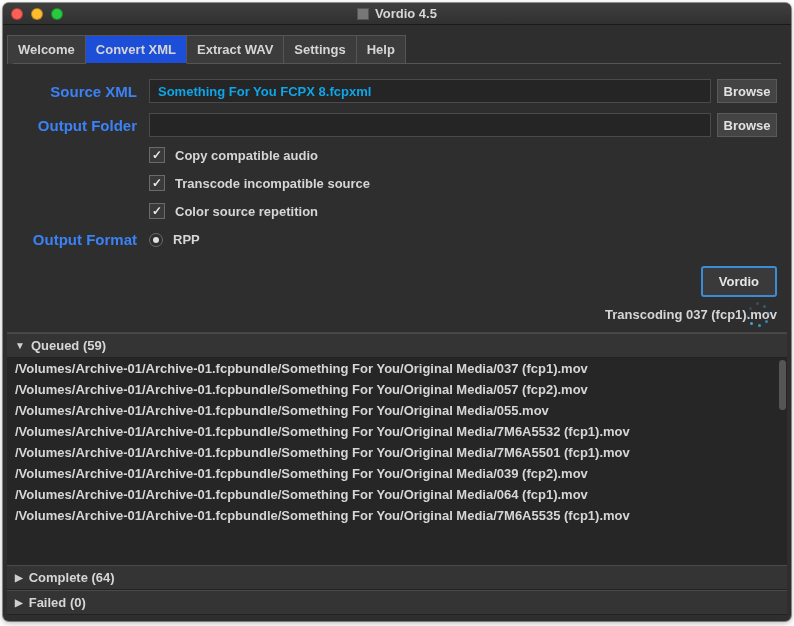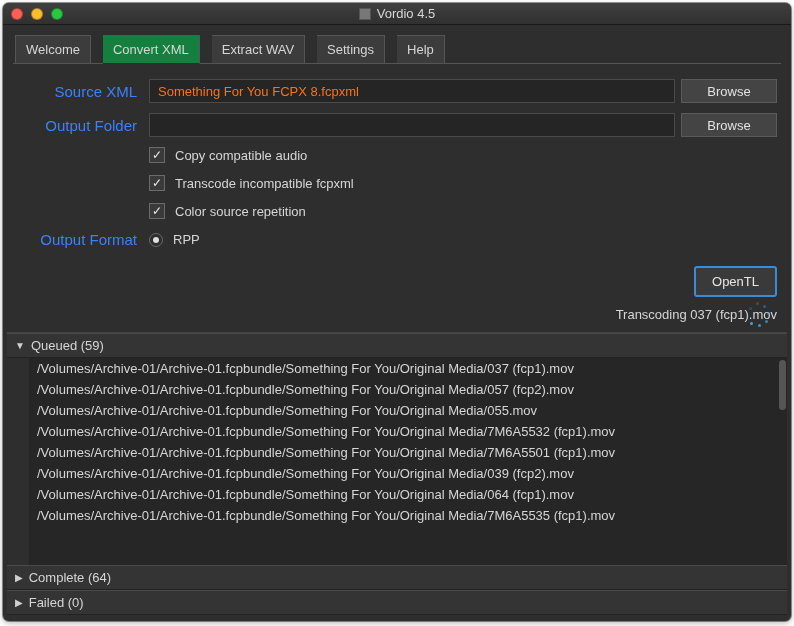--- a/index.html
+++ b/index.html
@@ -1,49 +1,49 @@
 <!DOCTYPE html>
 <html><head>
 <meta charset="utf-8">
 <style>
 * { box-sizing: border-box; margin: 0; padding: 0; font-family: -apple-system, "Helvetica Neue", Arial, sans-serif; }
 body { background: #fff; width: 794px; height: 626px; overflow: hidden; }
-.window { width: 788px; height: 618px; margin: 3px; border-radius: 6px; background: #2e2e2e; box-shadow: 0 0 0 1px rgba(0,0,0,0.4), 0 2px 6px rgba(0,0,0,0.3); display: flex; flex-direction: column; overflow: hidden; }
+.window { width: 788px; height: 618px; margin: 3px; border-radius: 6px; background: #2e2e2e; box-shadow: 0 0 0 1px rgba(0,0,0,0.4), 0 2px 6px rgba(0,0,0,0.3); display: flex; flex-direction: column; overflow: hidden; font-weight: bold; }
 .titlebar { height: 22px; background: linear-gradient(#3f3f3f, #303030); display: flex; align-items: center; padding: 0 8px; border-bottom: 1px solid #1a1a1a; position: relative; }
 .traffic { display: flex; gap: 8px; }
 .dot { width: 12px; height: 12px; border-radius: 50%; border: 0.5px solid rgba(0,0,0,0.3); }
 .dot.red { background: #ff5f57; }
 .dot.yellow { background: #ffbd2e; }
 .dot.green { background: #28c940; }
 .title-center { position: absolute; left: 0; right: 0; text-align: center; font-size: 13px; color: #d6d6d6; display: flex; justify-content: center; align-items: center; gap: 6px; pointer-events: none; }
 .app-icon { width: 12px; height: 12px; background: #777; border: 1px solid #555; display: inline-block; }
-.tabbar { display: flex; padding: 10px 10px 0 12px; gap: 12px; }
+.tabbar { display: flex; padding: 10px 10px 0 4px; gap: 0; }
 .tab { padding: 6px 10px; font-size: 13px; color: #d6d6d6; background: #3c3c3c; border: 1px solid #555; border-bottom: none; cursor: pointer; }
 .tab + .tab { border-left: none; }
-.tab.active { background: #15803d; border-bottom: 1px solid #2e2e2e; position: relative; z-index: 2; }
+.tab.active { background: #1d4ed8; border-bottom: 1px solid #2e2e2e; position: relative; z-index: 2; }
 .tab-under { height: 1px; background: #555; margin: 0 10px; position: relative; top: -1px; }
 .form { padding: 14px 14px 6px 14px; }
 .row { display: flex; align-items: center; margin-bottom: 10px; }
 .row-label { width: 132px; text-align: right; padding-right: 12px; font-size: 15px; color: #3b82f6; }
-.row-input { flex: 1; height: 24px; background: #252525; border: 1px solid #4a4a4a; color: #f97316; font-size: 13px; padding: 0 8px; display: flex; align-items: center; }
-.row-btn { width: 96px; height: 24px; margin-left: 6px; background: #444; border: 1px solid #5a5a5a; color: #e2e2e2; font-size: 13px; cursor: pointer; display: flex; align-items: center; justify-content: center; }
+.row-input { flex: 1; height: 24px; background: #252525; border: 1px solid #4a4a4a; color: #0ea5e9; font-size: 13px; padding: 0 8px; display: flex; align-items: center; }
+.row-btn { width: 60px; height: 24px; margin-left: 6px; background: #444; border: 1px solid #5a5a5a; color: #e2e2e2; font-size: 13px; cursor: pointer; display: flex; align-items: center; justify-content: center; }
 .checkrow, .radiorow { display: flex; align-items: center; padding-left: 132px; margin-bottom: 12px; font-size: 13px; color: #d6d6d6; }
 .check { width: 16px; height: 16px; border: 1px solid #6a6a6a; background: #3a3a3a; margin-right: 10px; display: flex; align-items: center; justify-content: center; color: #e8e8e8; font-size: 12px; }
 .radio { width: 14px; height: 14px; border: 1px solid #6a6a6a; border-radius: 50%; margin-right: 10px; display: flex; align-items: center; justify-content: center; }
 .radio.sel::after { content: ""; width: 6px; height: 6px; background: #e0e0e0; border-radius: 50%; }
 .radio.dim { opacity: 0.4; }
 .convert-row { display: flex; justify-content: flex-end; padding: 0 14px 6px 14px; }
 .convert-btn { padding: 6px 16px; font-size: 13px; color: #e6e6e6; background: #3a3a3a; border: 2px solid #3b8bd6; border-radius: 3px; cursor: pointer; }
 .status-row { display: flex; align-items: center; justify-content: flex-end; padding: 4px 14px 10px 14px; position: relative; font-size: 13px; color: #d6d6d6; }
 .spinner { position: absolute; right: 20px; width: 26px; height: 26px; }
 .spinner span { position: absolute; width: 3px; height: 3px; background: #3ea6e0; border-radius: 50%; }
 .lists { flex: 1; display: flex; flex-direction: column; border-top: 1px solid #444; margin: 0 4px 6px 4px; }
 .section-head { background: #343434; border-top: 1px solid #4a4a4a; border-bottom: 1px solid #222; padding: 4px 8px; font-size: 13px; color: #d6d6d6; display: flex; align-items: center; cursor: pointer; }
 .disclosure { display: inline-block; margin-right: 6px; font-size: 10px; color: #cfcfcf; }
-.file-list { background: #262626; overflow-y: auto; flex: 1; position: relative; margin-left: 22px; }
+.file-list { background: #262626; overflow-y: auto; flex: 1; position: relative; }
 .file-item { padding: 3px 8px; font-size: 13px; color: #d6d6d6; white-space: nowrap; }
 .scrollbar-dummy { position: absolute; right: 1px; top: 2px; width: 7px; height: 50px; background: #555; border-radius: 4px; }
 </style>
 </head>
 <body>
 
 <div class="window">
   <div class="titlebar">
     <div class="traffic">
       <div class="dot red"></div>
@@ -76,36 +76,36 @@
       <div class="row-input"></div>
       <div class="row-btn">Browse</div>
     </div>
 
     <div class="checkrow">
       <div class="check">✓</div>
       <span>Copy compatible audio</span>
     </div>
     <div class="checkrow">
       <div class="check">✓</div>
-      <span>Transcode incompatible fcpxml</span>
+      <span>Transcode incompatible source</span>
     </div>
     <div class="checkrow">
       <div class="check">✓</div>
       <span>Color source repetition</span>
     </div>
 
     <div class="radiorow">
       <div class="row-label" style="padding:0;margin-left:-132px;width:132px;text-align:right;padding-right:12px;">Output Format</div>
       <div class="radio sel"></div>
       <span>RPP</span>
     </div>
   </div>
 
   <div class="convert-row">
-    <div class="convert-btn">OpenTL</div>
+    <div class="convert-btn">Vordio</div>
   </div>
 
   <div class="status-row">
     <span>Transcoding 037 (fcp1).mov</span>
     <div class="spinner">
       <span style="left:11px;top:0;opacity:.3"></span>
       <span style="left:18px;top:3px;opacity:.4"></span>
       <span style="left:22px;top:10px;opacity:.55"></span>
       <span style="left:20px;top:18px;opacity:.7"></span>
       <span style="left:13px;top:22px;opacity:.85"></span>

